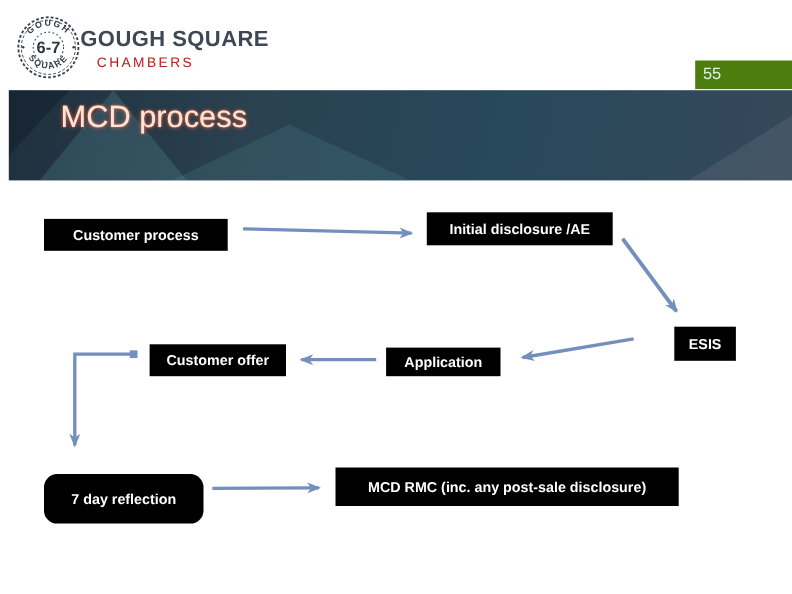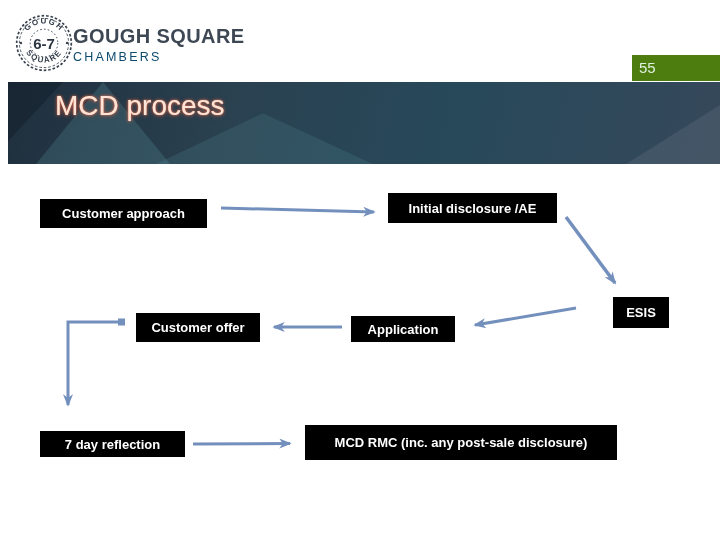--- a/index.html
+++ b/index.html
@@ -4,21 +4,21 @@
 <style>
   html,body{margin:0;padding:0;background:#888;}
   .slide{
     position:relative;width:720px;height:540px;background:#ffffff;
     font-family:"Liberation Sans",sans-serif;overflow:hidden;margin:0 auto;
   }
   
   .logo{position:absolute;left:15px;top:14px;}
   .brand-text{position:absolute;left:73px;top:25px;}
   .brand-name{font-size:20px;font-weight:bold;color:#3e4854;letter-spacing:.4px;}
-  .brand-sub{font-size:12.5px;color:#0c4a6e;letter-spacing:2.2px;margin-top:2px;}
+  .brand-sub{font-size:12.5px;color:#b91c1c;letter-spacing:2.2px;margin-top:2px;margin-left:15px;}
   
   .page-badge{
     position:absolute;left:632px;top:55px;width:88px;height:26px;
     background:#4d7c0f;color:#dff2df;font-size:15px;line-height:26px;
     padding-left:7px;box-sizing:border-box;
   }
   
   .band{
     position:absolute;left:8px;top:82px;width:720px;height:82px;overflow:hidden;
     background:linear-gradient(103deg,#1f2f3e 0%,#2a4150 30%,#27495a 62%,#36485a 100%);
@@ -37,21 +37,21 @@
   .fbox{
     position:absolute;background:#000000;color:#ffffff;
     font-size:13px;font-weight:bold;white-space:nowrap;
     display:flex;align-items:center;justify-content:center;box-sizing:border-box;
   }
   .b-customer{left:40px;top:199px;width:167px;height:29px;}
   .b-initial{left:388px;top:193px;width:169px;height:30px;text-align:right;}
   .b-binding{left:136px;top:313px;width:124px;height:29px;}
   .b-application{left:351px;top:316px;width:104px;height:26px;}
   .b-esis{left:582px;top:297px;width:56px;height:31px;margin-left:31px;}
-  .b-sevenday{left:40px;top:431px;width:145px;height:26px;}
+  .b-sevenday{left:40px;top:431px;width:145px;height:45px;border-radius:12px;}
   .b-mcdrmc{left:305px;top:425px;width:312px;height:35px;}
   
   .arrows{position:absolute;left:0;top:0;width:720px;height:540px;pointer-events:none;}
 </style>
 </head>
 <body>
 
 <div class="slide">
 
   <svg class="logo" width="58" height="58" viewBox="-29 -29 58 58">
@@ -81,21 +81,21 @@
   <div class="page-badge">55</div>
 
   <div class="band">
     <div class="tri tri4"></div>
     <div class="tri tri1"></div>
     <div class="tri tri2"></div>
     <div class="tri tri3"></div>
     <div class="slide-title">MCD process</div>
   </div>
 
-  <div class="fbox b-customer">Customer approach</div>
+  <div class="fbox b-customer">Customer process</div>
   <div class="fbox b-initial">Initial disclosure /AE</div>
   <div class="fbox b-binding">Customer offer</div>
   <div class="fbox b-application">Application</div>
   <div class="fbox b-esis">ESIS</div>
   <div class="fbox b-sevenday">7 day reflection</div>
   <div class="fbox b-mcdrmc">MCD RMC (inc. any post-sale disclosure)</div>
 
   <svg class="arrows" viewBox="0 0 720 540">
     <defs>
       <marker id="ah" viewBox="0 0 10 8" refX="8.6" refY="4" markerWidth="13" markerHeight="10" markerUnits="userSpaceOnUse" orient="auto">

